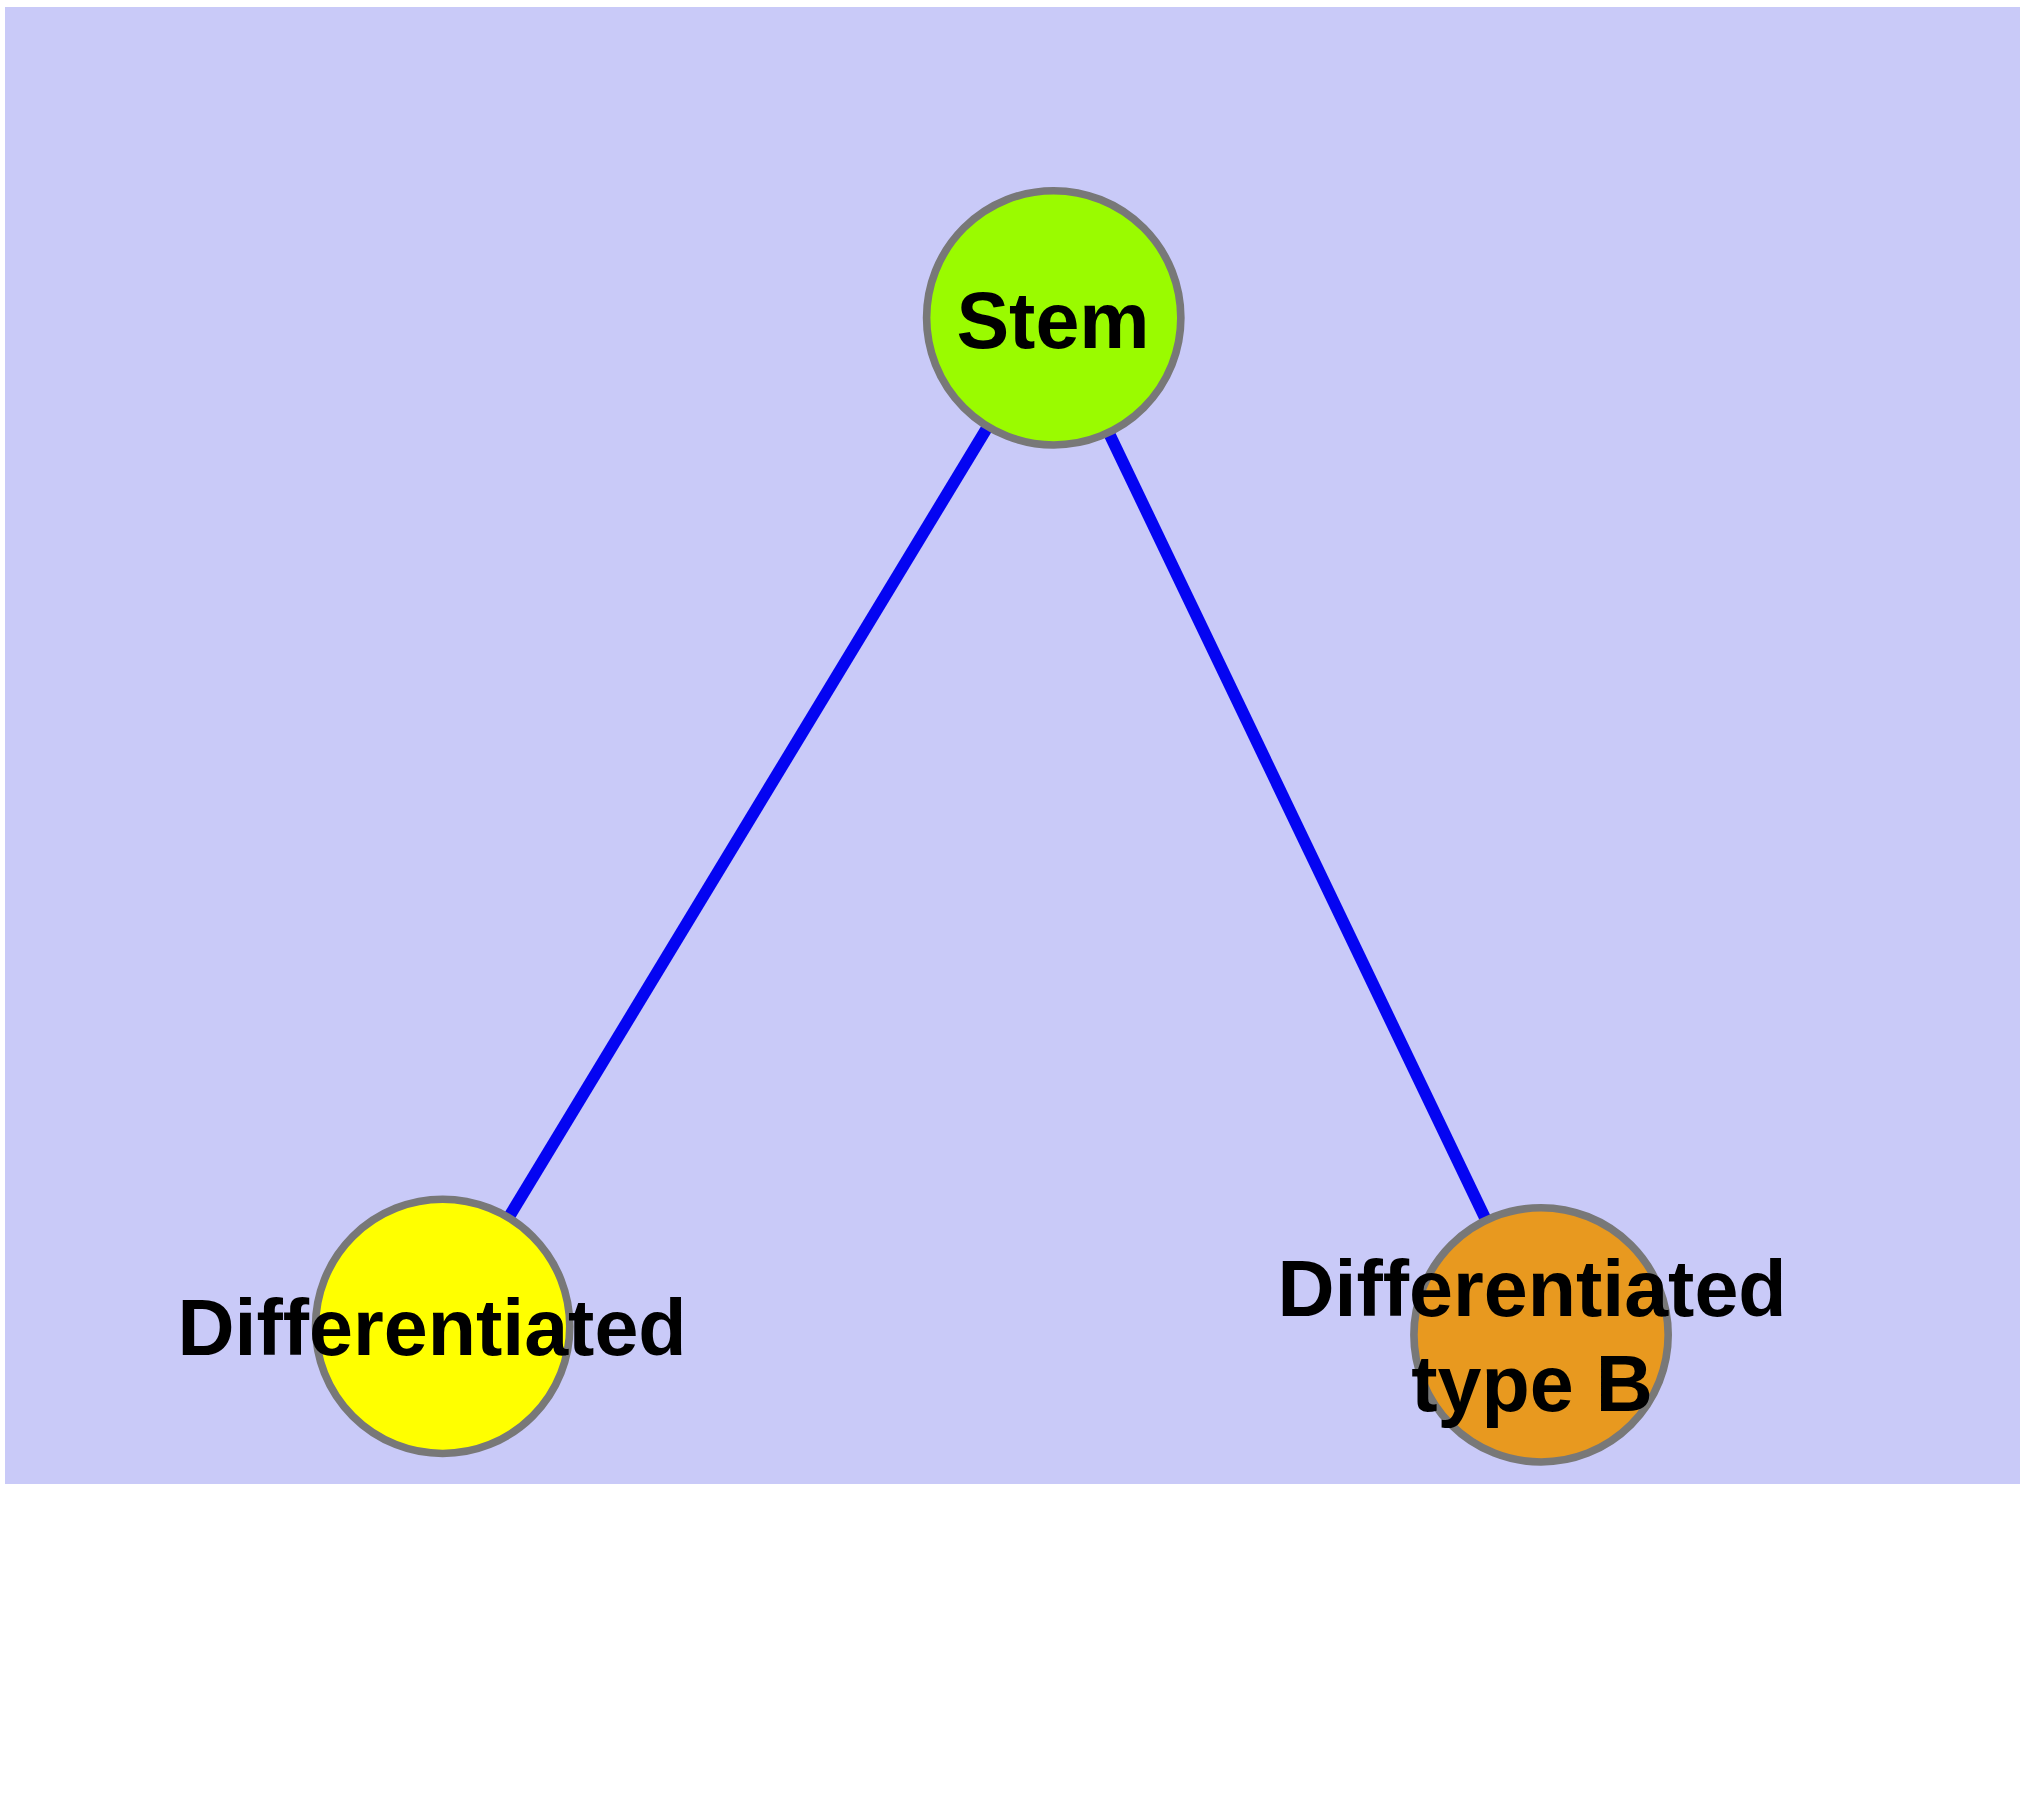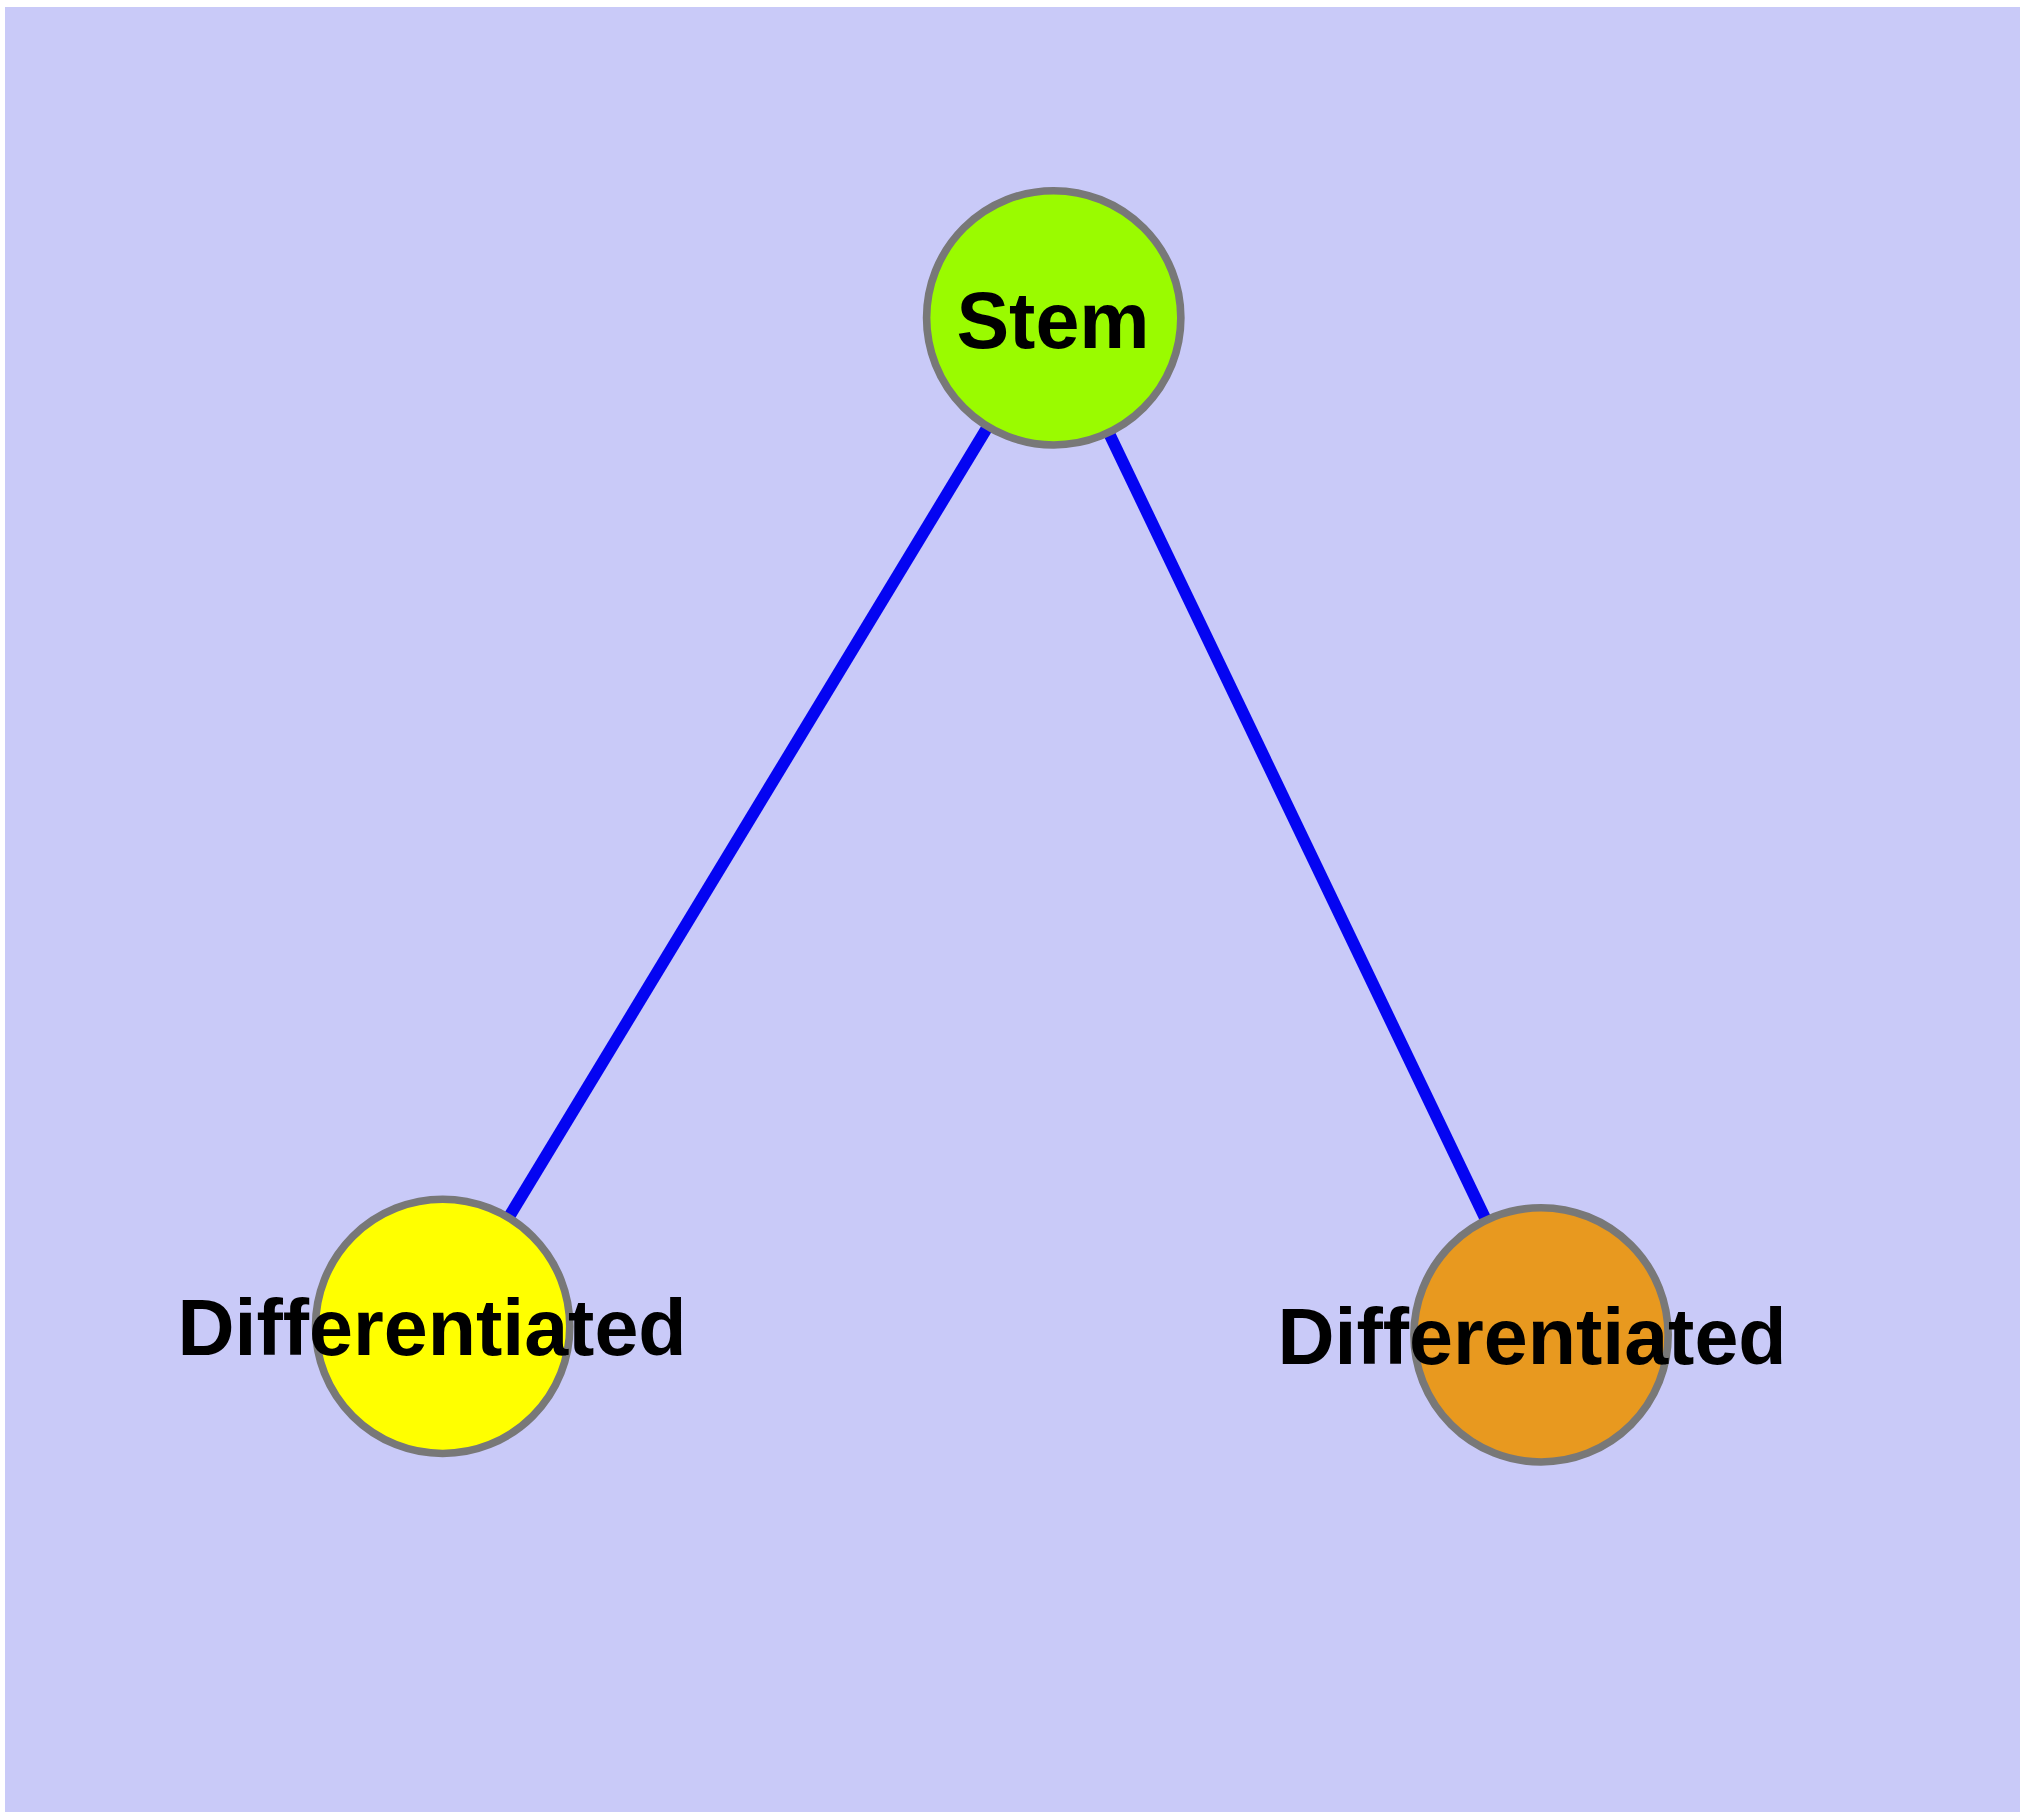--- a/index.html
+++ b/index.html
@@ -7,21 +7,21 @@
     padding: 0;
     width: 2021px;
     height: 1812px;
     background: #ffffff;
     font-family: "Liberation Sans", sans-serif;
     overflow: hidden;
   }
   .stage {
     position: relative;
     width: 2021px;
-    height: 1812px;
+    height: 1484px;
   }
   .plot-bg {
     position: absolute;
     left: 5.1px;
     top: 6.8px;
     right: 0;
     bottom: 0;
   }
   svg.graph {
     position: absolute;
@@ -71,16 +71,17 @@
   <div class="node-label" style="left: 1053px; top: 320px; color: rgb(0, 0, 0);">
     <span class="line">Stem</span>
   </div>
 
   <div class="node-label" style="left: 432px; top: 1327px; color: rgb(0, 0, 0);">
     <span class="line">Differentiated</span>
   </div>
 
   <div class="node-label" style="left: 1532px; top: 1336px; color: rgb(0, 0, 0);">
     <span class="line">Differentiated</span>
+    <span class="line">type B</span>
   </div>
 
 </div>
 
 
 </body></html>

